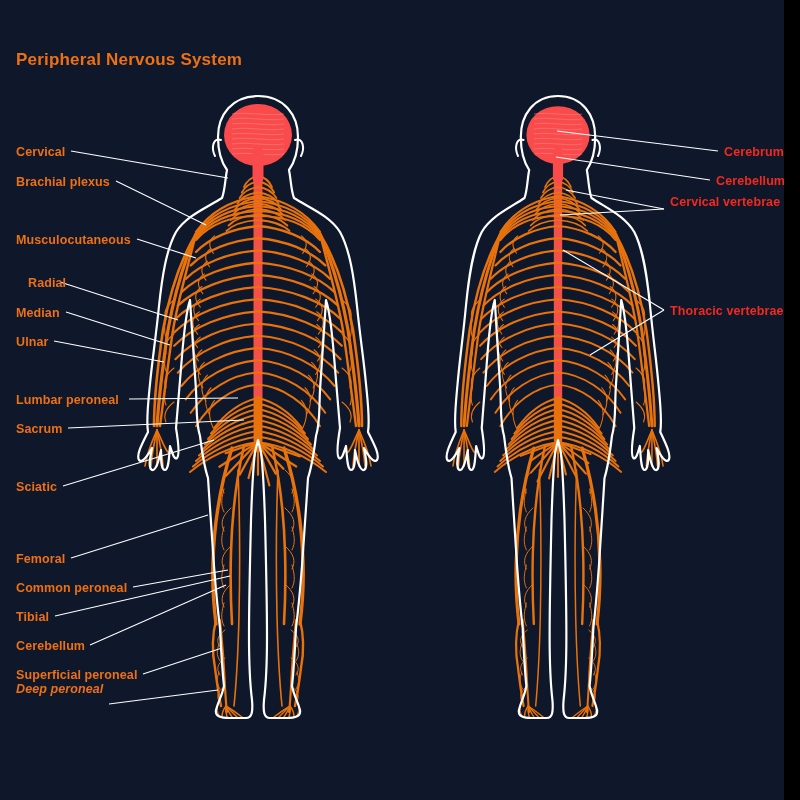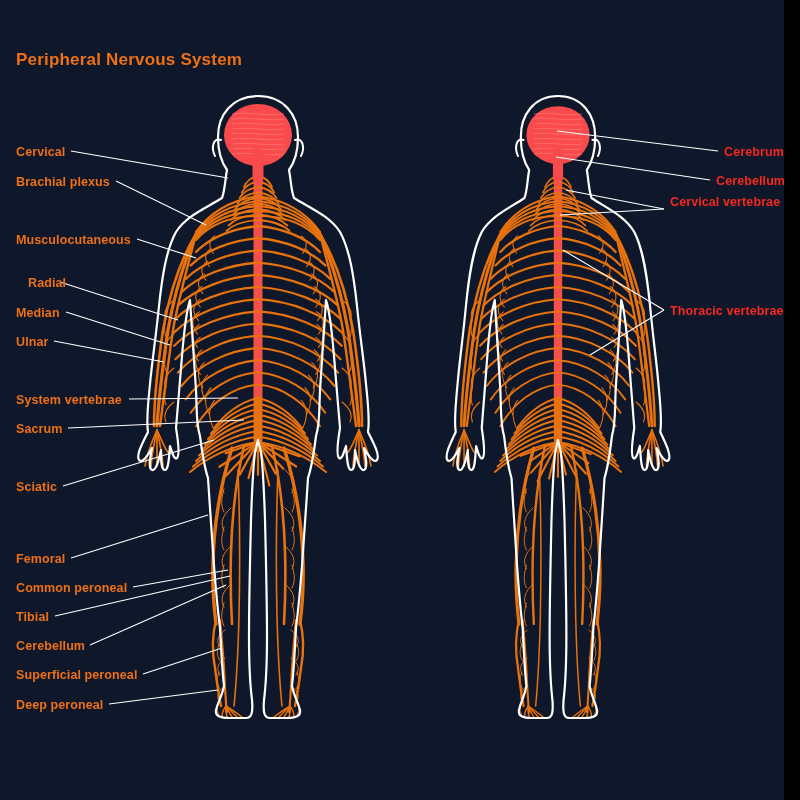--- a/index.html
+++ b/index.html
@@ -559,27 +559,27 @@
       <path d="M 664 310 L 590 355" class="lead" stroke="#FFFFFF" stroke-width="1.1" fill="none"></path>
     </svg>
 
   <div id="labels-layer">
       <div class="label" style="left: 16px; top: 145px; color: rgb(237, 112, 20);">Cervical</div>
       <div class="label" style="left: 16px; top: 175px; color: rgb(237, 112, 20);">Brachial plexus</div>
       <div class="label" style="left: 16px; top: 233px; color: rgb(237, 112, 20);">Musculocutaneous</div>
       <div class="label" style="left: 16px; top: 276px; color: rgb(237, 112, 20); padding-left: 12px;">Radial</div>
       <div class="label" style="left: 16px; top: 306px; color: rgb(237, 112, 20);">Median</div>
       <div class="label" style="left: 16px; top: 335px; color: rgb(237, 112, 20);">Ulnar</div>
-      <div class="label" style="left: 16px; top: 393px; color: rgb(237, 112, 20);">System vertebrae</div>
+      <div class="label" style="left: 16px; top: 393px; color: rgb(237, 112, 20);">Lumbar peroneal</div>
       <div class="label" style="left: 16px; top: 422px; color: rgb(237, 112, 20);">Sacrum</div>
       <div class="label" style="left: 16px; top: 480px; color: rgb(237, 112, 20);">Sciatic</div>
       <div class="label" style="left: 16px; top: 552px; color: rgb(237, 112, 20);">Femoral</div>
       <div class="label" style="left: 16px; top: 581px; color: rgb(237, 112, 20);">Common peroneal</div>
       <div class="label" style="left: 16px; top: 610px; color: rgb(237, 112, 20);">Tibial</div>
       <div class="label" style="left: 16px; top: 639px; color: rgb(237, 112, 20);">Cerebellum</div>
       <div class="label" style="left: 16px; top: 668px; color: rgb(237, 112, 20);">Superficial peroneal</div>
-      <div class="label" style="left: 16px; top: 698px; color: rgb(237, 112, 20);">Deep peroneal</div>
+      <div class="label" style="left: 16px; top: 682px; color: rgb(237, 112, 20); font-style: italic;">Deep peroneal</div>
       <div class="label right" style="left: 724px; top: 145px; color: rgb(244, 41, 30);">Cerebrum</div>
       <div class="label right" style="left: 716px; top: 174px; color: rgb(244, 41, 30);">Cerebellum</div>
       <div class="label right" style="left: 670px; top: 195px; color: rgb(244, 41, 30);">Cervical vertebrae</div>
       <div class="label right" style="left: 670px; top: 304px; color: rgb(244, 41, 30); text-align: center;">Thoracic vertebrae</div>
     </div>
 </div>
 
 </body></html>

